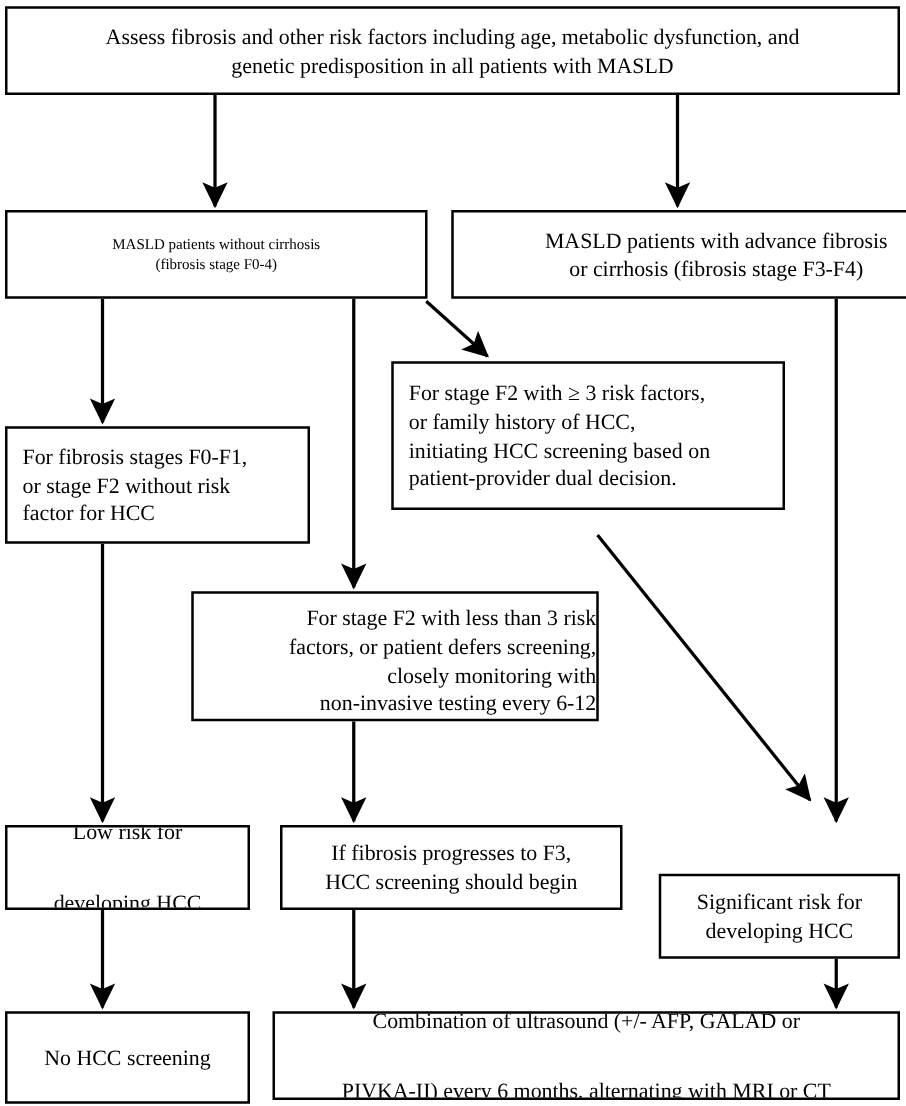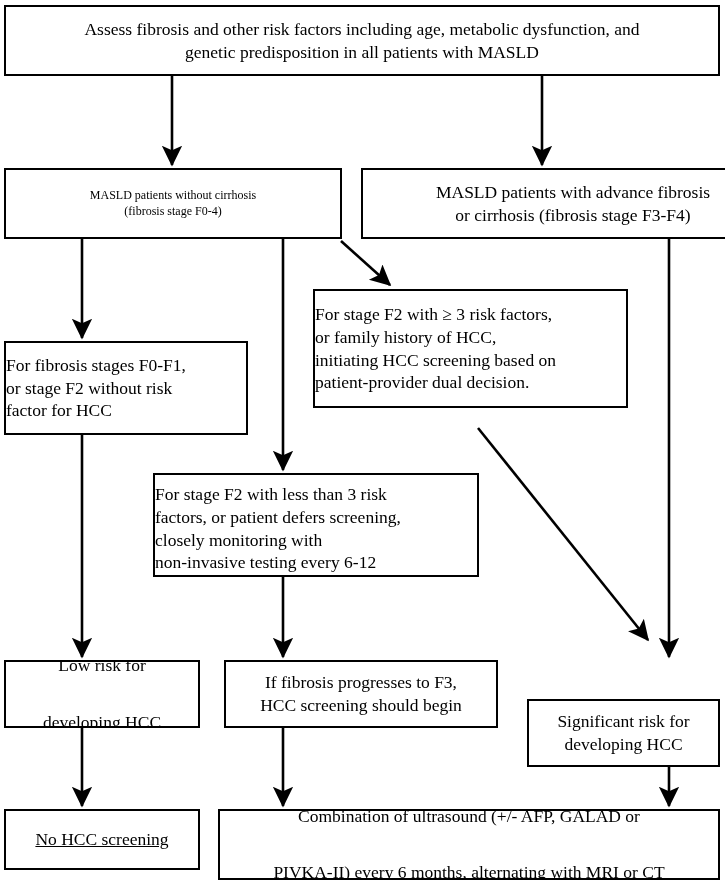--- a/index.html
+++ b/index.html
@@ -26,21 +26,21 @@
     justify-content: center;
     overflow: hidden;
   }
   .node .line {
     display: block;
     line-height: 1.30;
     white-space: pre;
   }
   .node.center .line { text-align: center; }
   .node.left .line   { text-align: left; }
-  .node.left { }
+  .node.left { padding-left: 12px; }
   .node.center { padding-left: 6px; padding-right: 6px; }
   .node.topalign { justify-content: flex-start; }
   svg.edges {
     position: absolute;
     left: 0;
     top: 0;
     width: 725px;
     height: 885px;
     pointer-events: none;
   }
@@ -93,21 +93,21 @@
     <span class="line">factor for HCC</span>
   </div>
 
   <div class="node left" style="left:313px; top:289px; width:315px; height:119px; font-size:17.5px;">
     <span class="line">For stage F2 with ≥ 3 risk factors,</span>
     <span class="line">or family history of HCC,</span>
     <span class="line">initiating HCC screening based on</span>
     <span class="line">patient-provider dual decision.</span>
   </div>
 
-  <div class="node left topalign" style="left:153px; top:473px; width:326px; height:104px; font-size:17.5px; padding-top:8px;">
+  <div class="node left topalign" style="left:153px; top:473px; width:326px; height:104px; font-size:17.5px; padding-top:8px;align-items:flex-end;">
     <span class="line">For stage F2 with less than 3 risk</span>
     <span class="line">factors, or patient defers screening,</span>
     <span class="line">closely monitoring with</span>
     <span class="line">non-invasive testing every 6-12</span>
     <span class="line">months</span>
   </div>
 
   <div class="node center" style="left:4px; top:660px; width:196px; height:68px; font-size:17.5px;gap:34px;">
     <span class="line">Low risk for</span>
     <span class="line">developing HCC</span>
@@ -116,21 +116,21 @@
   <div class="node center" style="left:224px; top:660px; width:274px; height:68px; font-size:17.5px;">
     <span class="line">If fibrosis progresses to F3,</span>
     <span class="line">HCC screening should begin</span>
   </div>
 
   <div class="node center" style="left:527px; top:699px; width:193px; height:68px; font-size:17.5px;">
     <span class="line">Significant risk for</span>
     <span class="line">developing HCC</span>
   </div>
 
-  <div class="node center" style="left:4px; top:809px; width:196px; height:61px; font-size:17.5px;text-decoration:underline;">
+  <div class="node center" style="left:4px; top:809px; width:196px; height:74px; font-size:17.5px;">
     <span class="line">No HCC screening</span>
   </div>
 
   <div class="node center" style="left:218px; top:809px; width:502px; height:71px; font-size:17.5px;gap:33px;">
     <span class="line">Combination of ultrasound (+/- AFP, GALAD or</span>
     <span class="line">PIVKA-II) every 6 months, alternating with MRI or CT</span>
   </div>
 
 </div>
 

